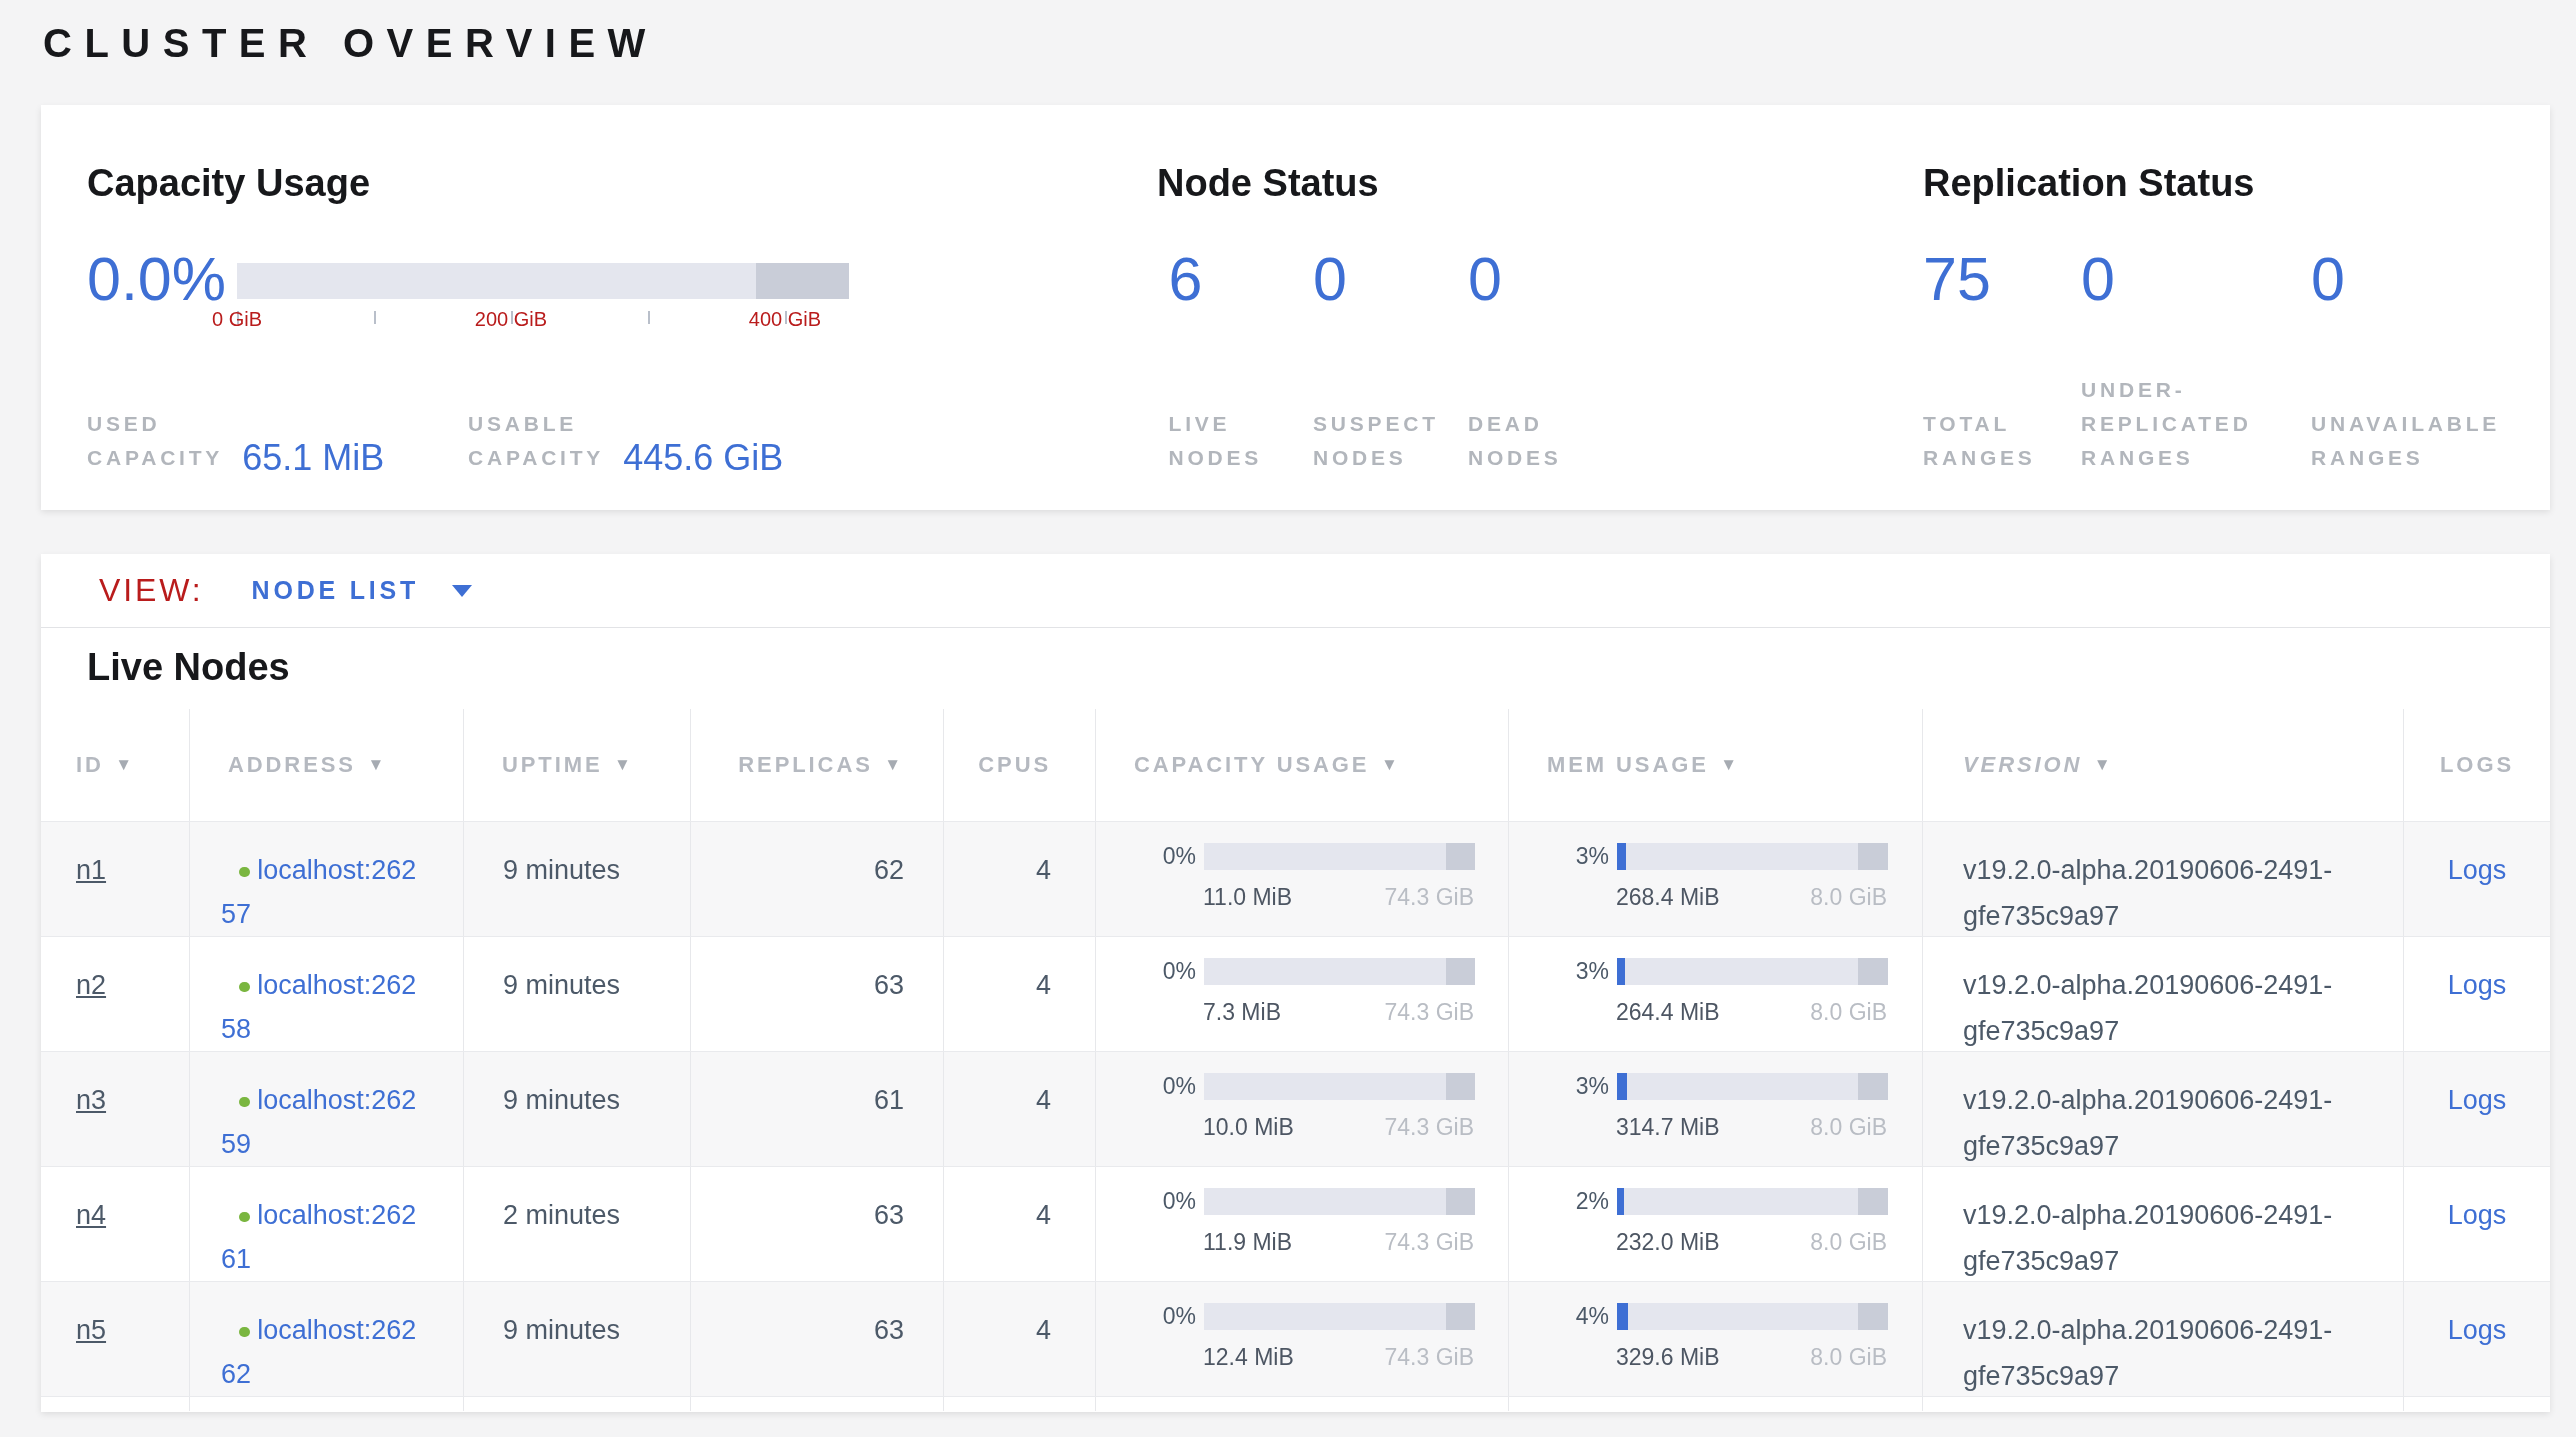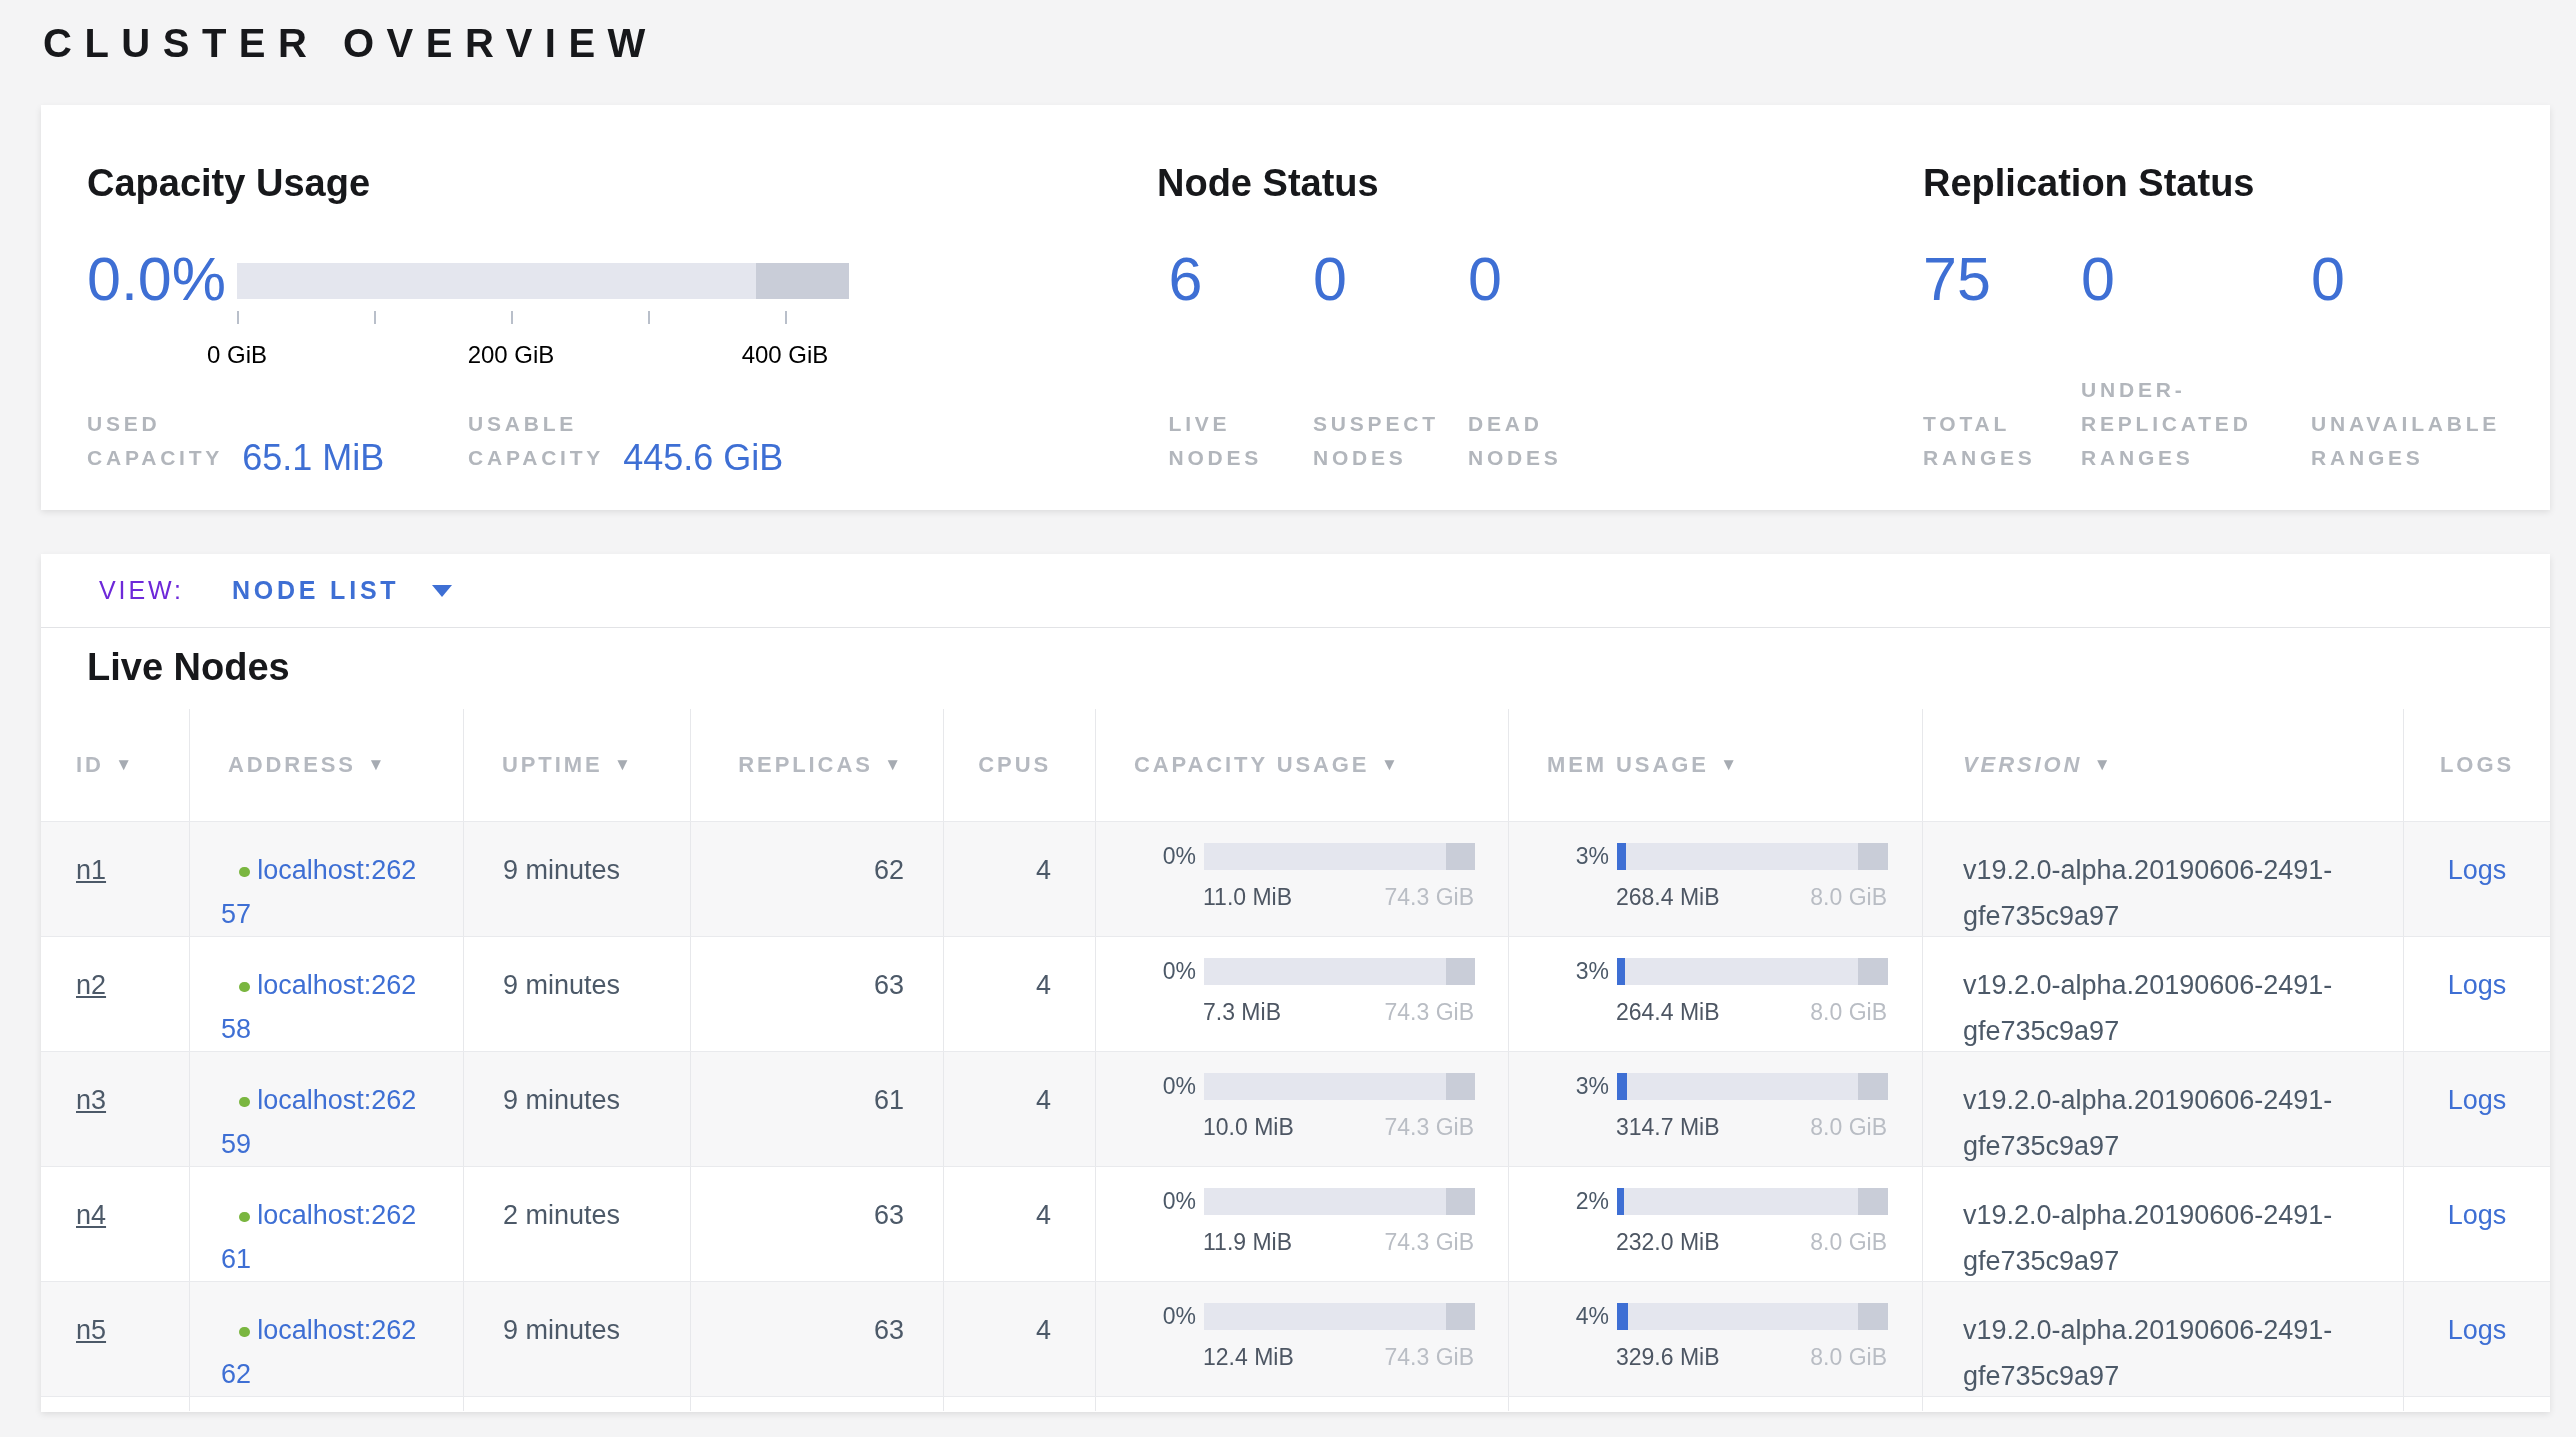--- a/index.html
+++ b/index.html
@@ -44,38 +44,38 @@
   .sum-bar-track {
     position:absolute; left:150px; top:158px; width:612px; height:36px;
     background:#e4e6ee; overflow:hidden;
   }
   .bar-dark { position:absolute; top:0; bottom:0; right:0; background:#c9cdd8; }
   .bar-fill { position:absolute; top:0; bottom:0; left:0; background:#3e6fd4; }
   .sum-ticks { position:absolute; left:150px; top:206px; width:612px; height:13.4px; }
   .tick { position:absolute; top:0; width:1.9px; height:12.5px; background:#b9bfca; }
   .tick:nth-child(1){left:0;} .tick:nth-child(2){left:137px;} .tick:nth-child(3){left:274px;}
   .tick:nth-child(4){left:411px;} .tick:nth-child(5){left:548px;}
-  .sum-tick-labels { position:absolute; left:150px; top:236px; width:612px; height:29px;
-    font-size:24px; color:#000000; }
+  .sum-tick-labels { position:absolute; left:150px; top:203px; width:612px; height:29px;
+    font-size:20px; color:#b91c1c; }
   .tick-label { position:absolute; transform:translateX(-50%); white-space:nowrap; }
   .tick-label:nth-child(1){left:0;} .tick-label:nth-child(2){left:274px;} .tick-label:nth-child(3){left:548px;}
   .cap-stats { position:absolute; left:0; bottom:35px; width:100%; height:67px; }
   .cap-stat { position:absolute; bottom:0; display:flex; align-items:flex-end; }
   .cap-stat .stat-label { position:static; }
   .cap-stat .stat-value {
     font-size:36px; color:#3e6fd4; margin-left:19px; margin-bottom:-3.8px; white-space:nowrap;
   }
   #cap-stat-usable { left:381px; }
   
   #table-card { top:554px; height:858px; overflow:hidden; }
   .view-bar {
     height:74px; border-bottom:1px solid #e2e3e6;
     display:flex; align-items:center; padding-left:58px;
   }
-  .view-label { font-size:25px; letter-spacing:2.9px; color:#6d28d9; }
+  .view-label { font-size:32px; letter-spacing:2.9px; color:#b91c1c; }
   .view-select {
     display:flex; align-items:center; background:none; border:none; cursor:pointer;
     margin-left:48px; font-family:inherit;
   }
   .view-selected { font-size:25px; letter-spacing:3.8px; color:#3e6fd4; font-weight:700; }
   .caret-down {
     width:0; height:0; margin-left:33px;
     border-left:10.5px solid transparent; border-right:10.5px solid transparent;
     border-top:12.5px solid #3e6fd4;
   }

